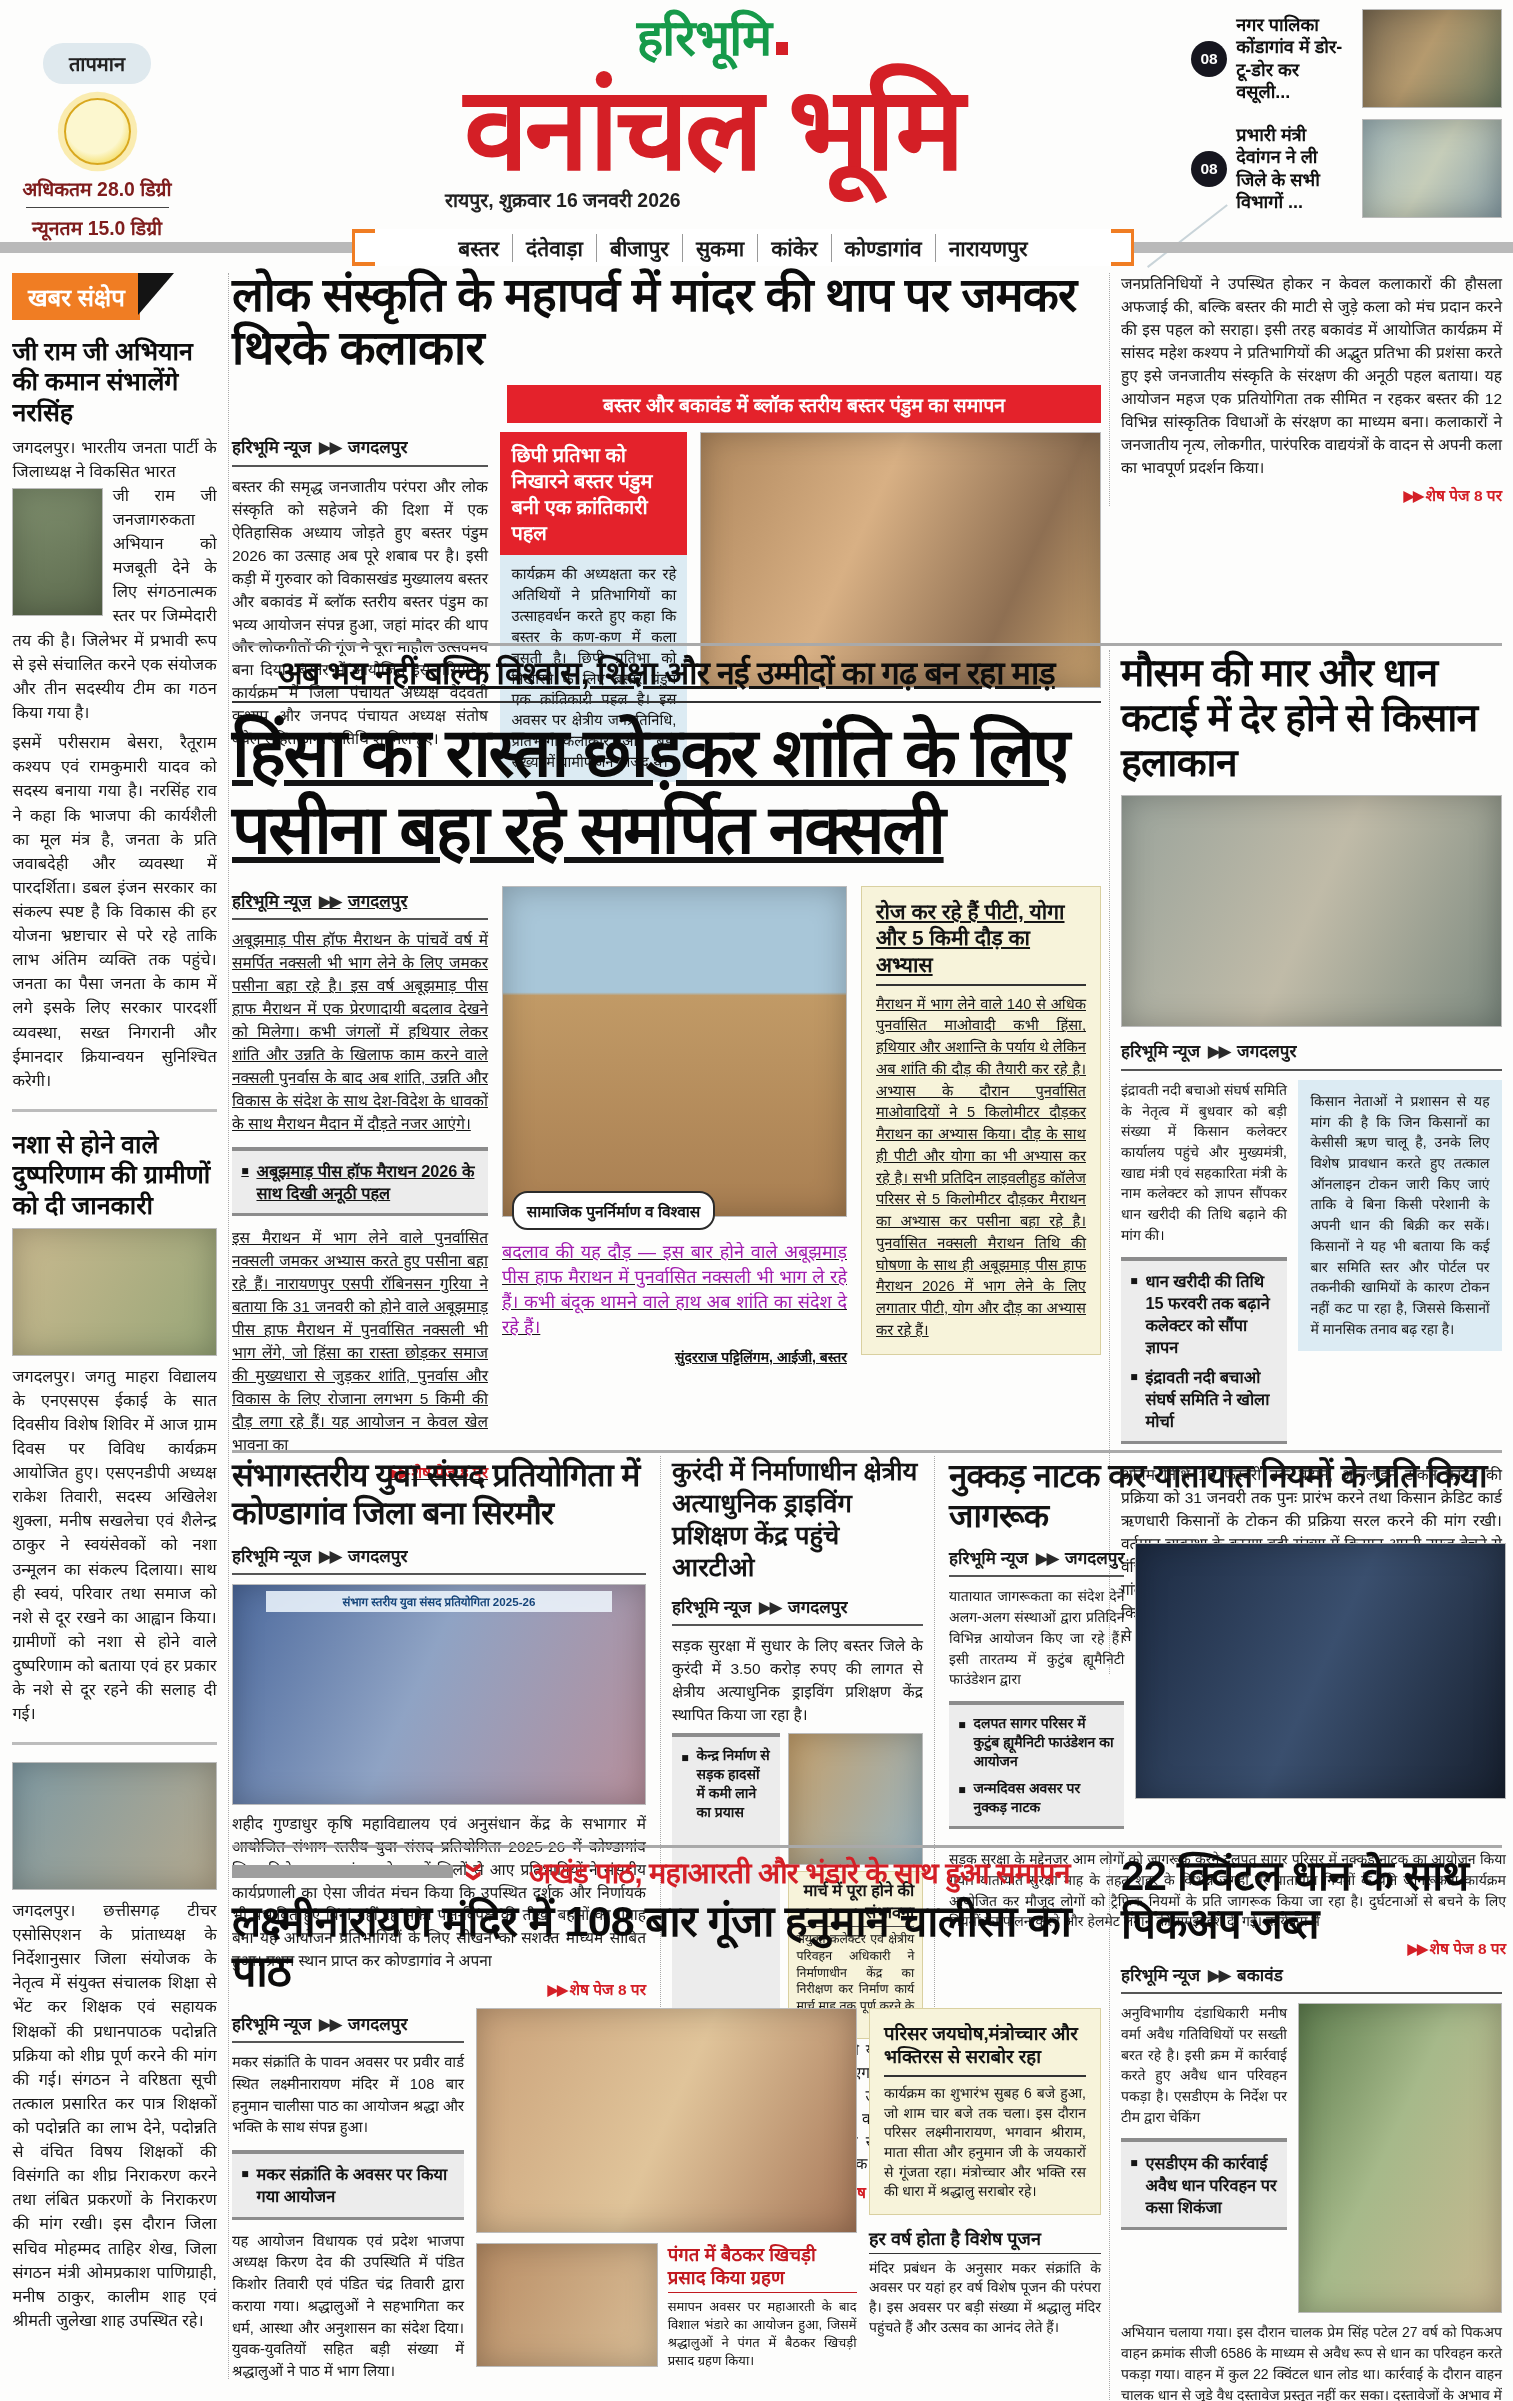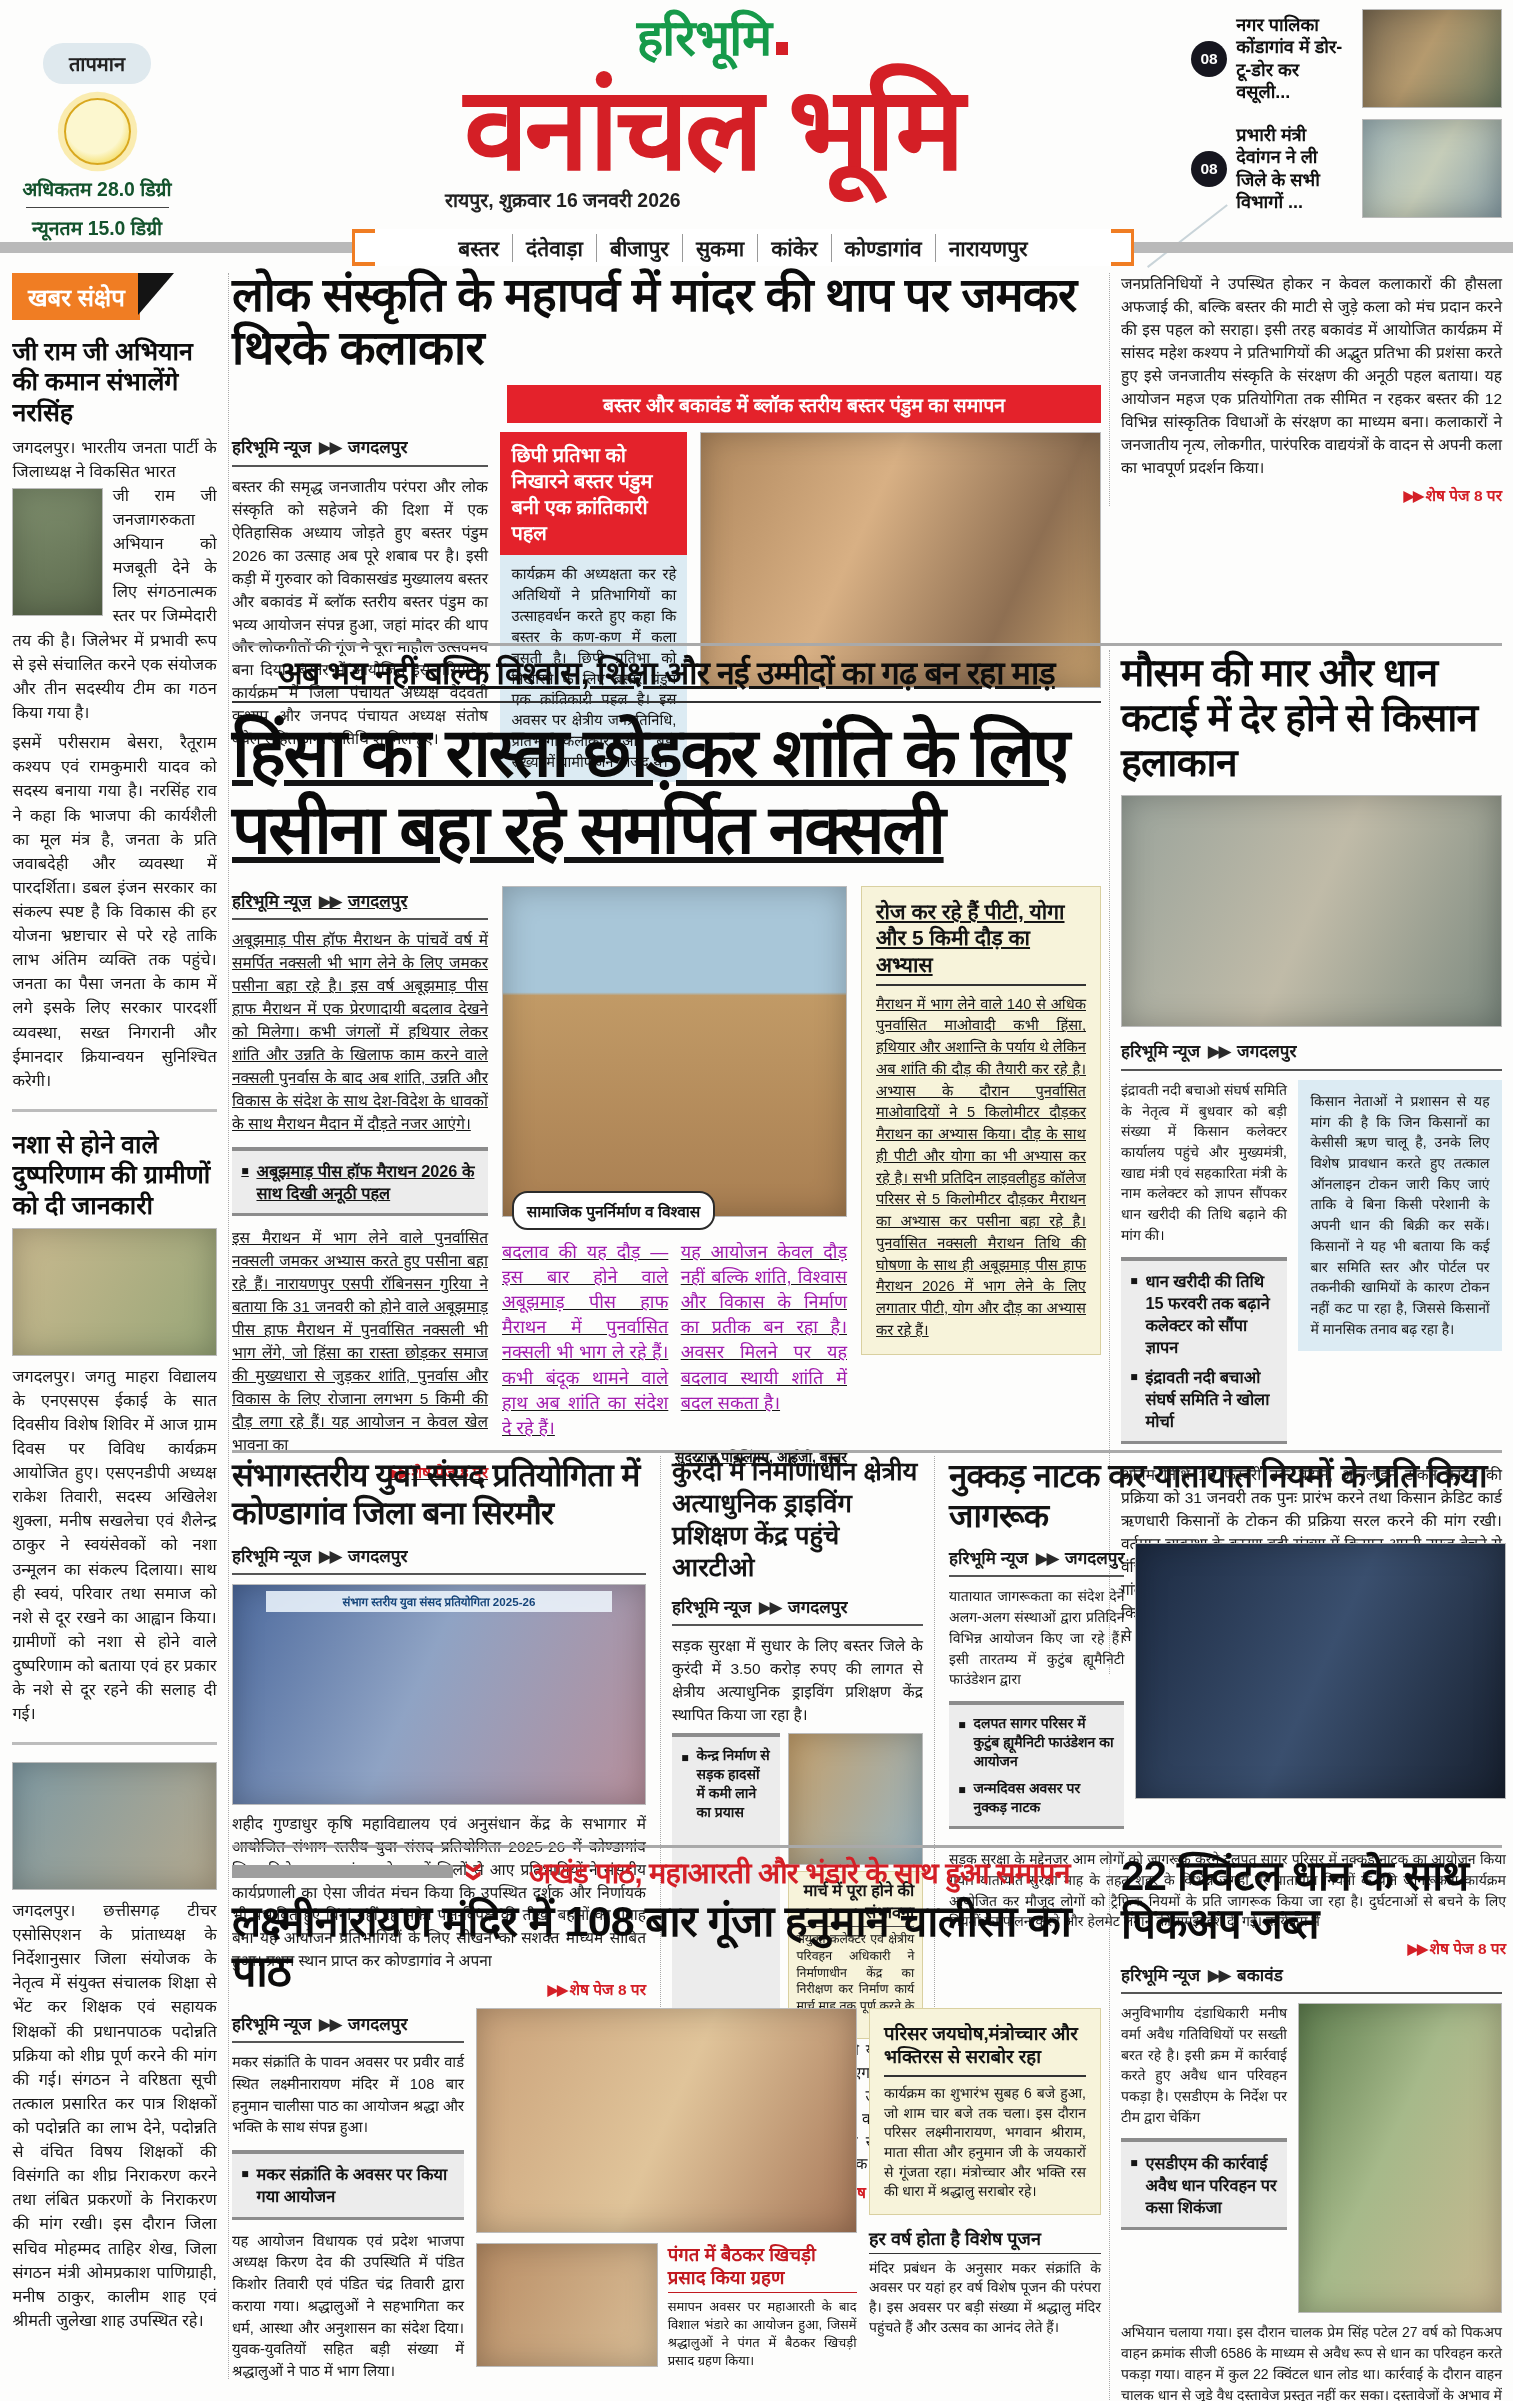--- a/index.html
+++ b/index.html
@@ -6,21 +6,21 @@
   html,body{background:#e8e8e8;}
   body{font-family:"Liberation Sans","DejaVu Sans",sans-serif;color:#141414;}
   .page{position:relative;width:1514px;height:2401px;background:#fdfdfc;overflow:hidden;margin:0 auto;}
 
   
   .weather{position:absolute;left:14px;top:43px;width:166px;text-align:center;}
   .wpill{display:inline-block;background:#dfe9ee;border-radius:20px;padding:7px 26px;font-size:20px;font-weight:bold;color:#222;}
   .sun{width:67px;height:67px;margin:14px auto 4.6px;border-radius:50%;
        background:radial-gradient(circle at 45% 40%,#fcf7cf 0 55%,#f6e27a 75%,#eec23e 100%);
        border:2.3px solid #d9a81e;box-shadow:0 0 0 6.2px rgba(246,214,84,.45);}
-  .wmax,.wmin{font-size:19.4px;font-weight:bold;color:#14532d;padding:5.4px 0;}
+  .wmax,.wmin{font-size:19.4px;font-weight:bold;color:#7f1d1d;padding:5.4px 0;}
   .wline{border:none;border-top:1.5px solid #444;width:143px;margin:0 auto;}
 
   .masthead{position:absolute;left:306px;top:1.5px;width:813px;text-align:center;}
   .brand{font-size:50px;font-weight:800;color:#169a4a;letter-spacing:-0.8px;display:inline-block;}
   .brand-dot{display:inline-block;width:12.4px;height:12.4px;background:#d41f26;margin-left:4.6px;}
   .mast-title{font-size:116px;line-height:1.02;font-weight:800;color:#d41f26;letter-spacing:-3.9px;}
   .dateline{position:absolute;left:139px;bottom:-25px;font-size:19.4px;font-weight:bold;color:#222;}
 
   .briefs{position:absolute;left:1191px;top:9.3px;width:311px;}
   .brief{display:flex;align-items:center;gap:9.3px;margin-bottom:11px;position:relative;}
@@ -310,21 +310,20 @@
         <div class="more">
           <span class="barrow">▶▶</span><span>शेष पेज 8 पर</span>
         </div>
       </div>
       <div class="ncolm">
         <div class="ph ph-marathon ph-marathon-img">
           <div class="bubble">सामाजिक पुनर्निर्माण व विश्वास</div>
         </div>
         <div class="capgrid">
           <p>बदलाव की यह दौड़ — इस बार होने वाले अबूझमाड़ पीस हाफ मैराथन में पुनर्वासित नक्सली भी भाग ले रहे हैं। कभी बंदूक थामने वाले हाथ अब शांति का संदेश दे रहे हैं।</p>
-          <p>यह आयोजन केवल दौड़ नहीं बल्कि शांति, विश्वास और विकास के निर्माण का प्रतीक बन रहा है। अवसर मिलने पर यह बदलाव स्थायी शांति में बदल सकता है।</p>
         </div>
         <div class="attrib">सुंदरराज पट्टिलिंगम, आईजी, बस्तर</div>
       </div>
       <div class="ncolr">
         <div class="cream">
           <h4>रोज कर रहे हैं पीटी, योगा और 5 किमी दौड़ का अभ्यास</h4>
           <p class="body">मैराथन में भाग लेने वाले 140 से अधिक पुनर्वासित माओवादी कभी हिंसा, हथियार और अशान्ति के पर्याय थे लेकिन अब शांति की दौड़ की तैयारी कर रहे है। अभ्यास के दौरान पुनर्वासित माओवादियों ने 5 किलोमीटर दौड़कर मैराथन का अभ्यास किया। दौड़ के साथ ही पीटी और योगा का भी अभ्यास कर रहे है। सभी प्रतिदिन लाइवलीहुड कॉलेज परिसर से 5 किलोमीटर दौड़कर मैराथन का अभ्यास कर पसीना बहा रहे है। पुनर्वासित नक्सली मैराथन तिथि की घोषणा के साथ ही अबूझमाड़ पीस हाफ मैराथन 2026 में भाग लेने के लिए लगातार पीटी, योग और दौड़ का अभ्यास कर रहे हैं।</p>
         </div>
       </div>
     </div>

